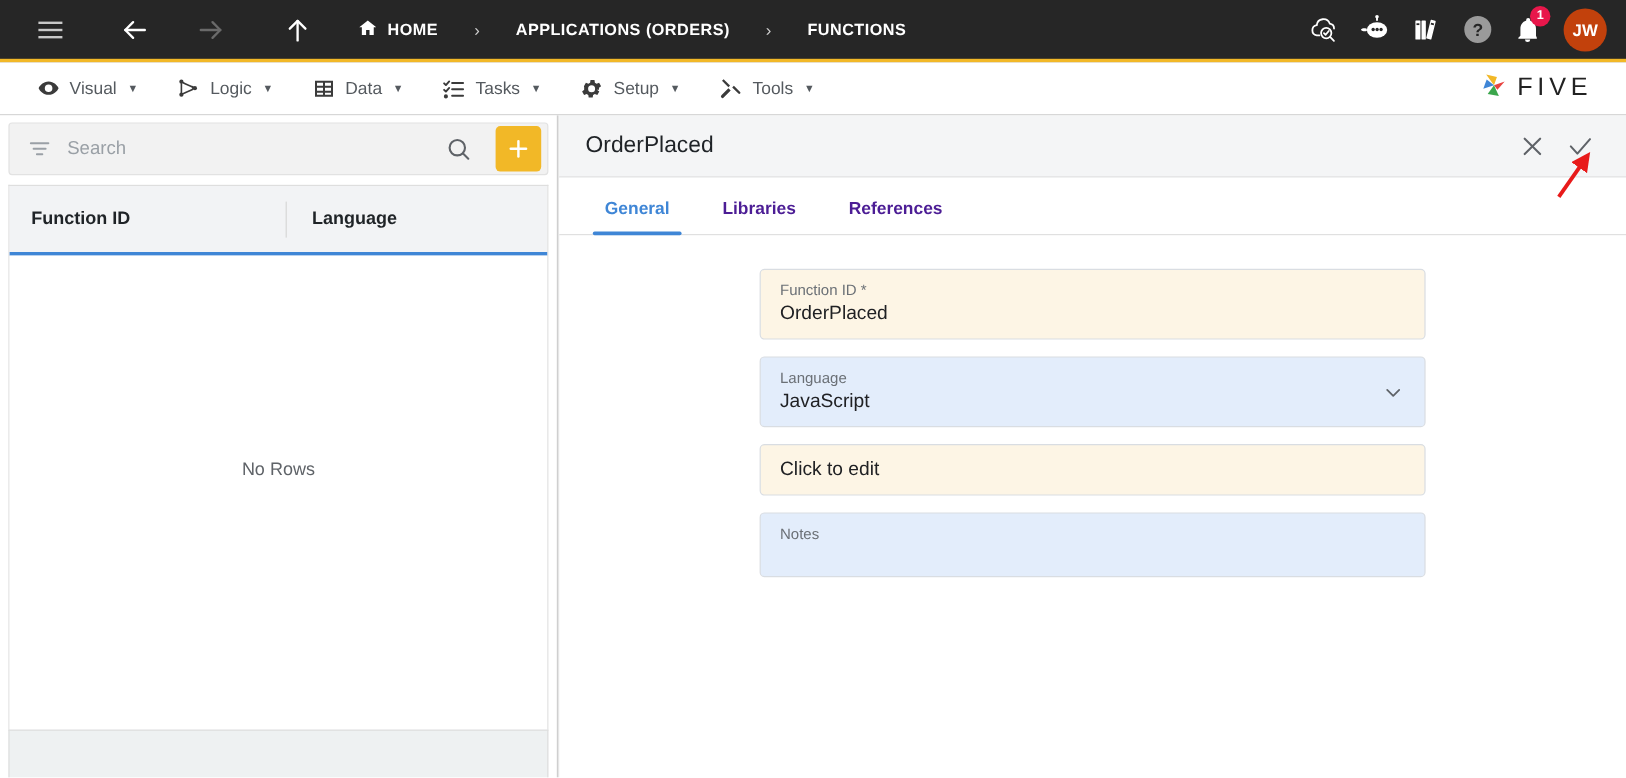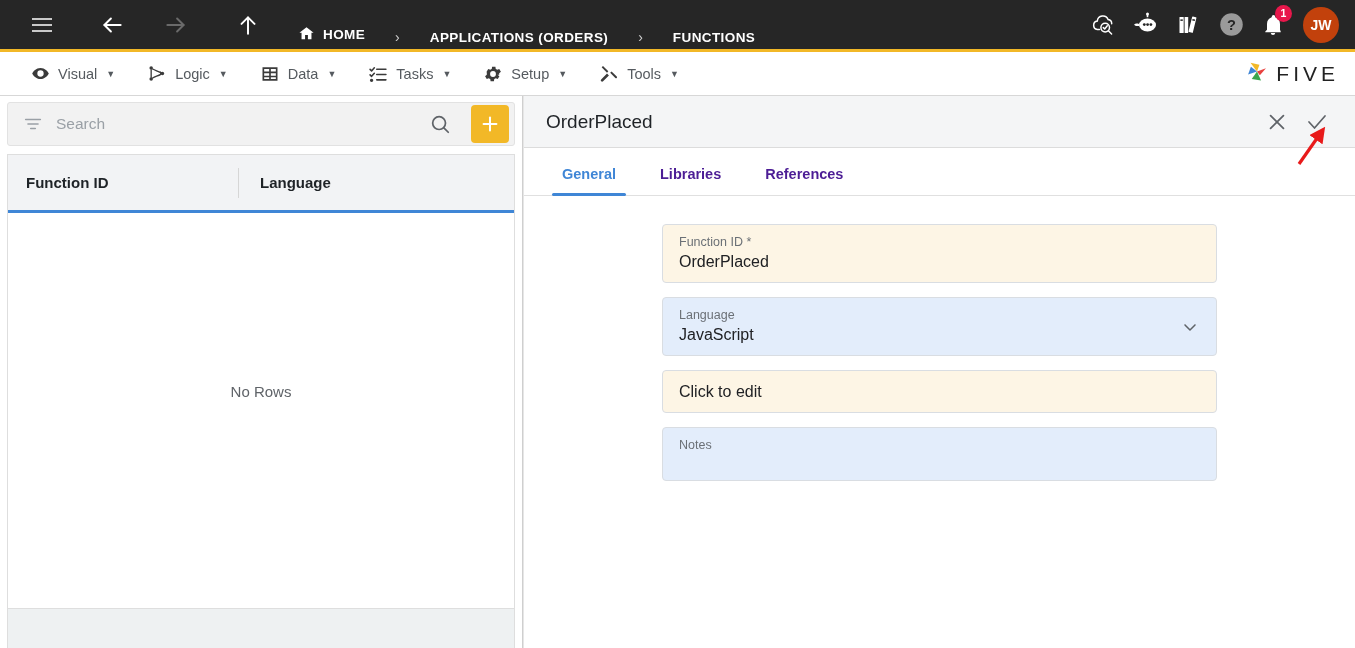--- a/index.html
+++ b/index.html
@@ -13,21 +13,21 @@
   
   .topbar {
     height: 52px;
     background: #262626;
     display: flex;
     align-items: center;
     padding: 0 16px 0 22px;
     border-bottom: 3px solid #f2b827;
     position: relative;
   }
-  .topbar-left { display: flex; align-items: flex-end; gap: 12px; flex: 1; }
+  .topbar-left { display: flex; align-items: center; gap: 12px; flex: 1; }
   .nav-icon {
     width: 40px; height: 40px;
     display: flex; align-items: center; justify-content: center;
     color: #ffffff;
     cursor: pointer;
   }
   .nav-icon.dim { color: #6a6a6a; }
   .hamburger { display: flex; flex-direction: column; gap: 4px; width: 20px; }
   .hamburger span { display: block; height: 2px; background: #c9c9c9; width: 100%; }
 
@@ -90,38 +90,38 @@
     color: #555a5f;
     font-size: 14.5px;
     cursor: pointer;
     white-space: nowrap;
   }
   .menu-item .caret { font-size: 9px; color: #555a5f; margin-left: 1px; }
   .menu-ico { width: 20px; height: 20px; display:flex; align-items:center; justify-content:center; color:#3b3b3b; }
 
   .brand {
     position: absolute;
-    right: 16px; top: 50%; transform: translateY(-50%);
+    right: 28px; top: 50%; transform: translateY(-50%);
     display: flex; align-items: center; gap: 6px;
   }
   .brand-text {
     font-size: 21px; letter-spacing: 4px;
     color: #222; font-weight: 500;
   }
 
   
   .content {
     display: flex;
     height: calc(648px - 52px - 44px);
     background: #ffffff;
   }
 
   
   .leftpanel {
-    width: 523px;
+    width: 465px;
     border-right: 1px solid #cfcfcf;
     display: flex;
     flex-direction: column;
     background: #ffffff;
   }
   .searchbar-wrap { padding: 6px 7px 5px 7px; }
   .searchbar {
     height: 44px;
     background: #f2f2f2;
     border: 1px solid #e2e2e2;

